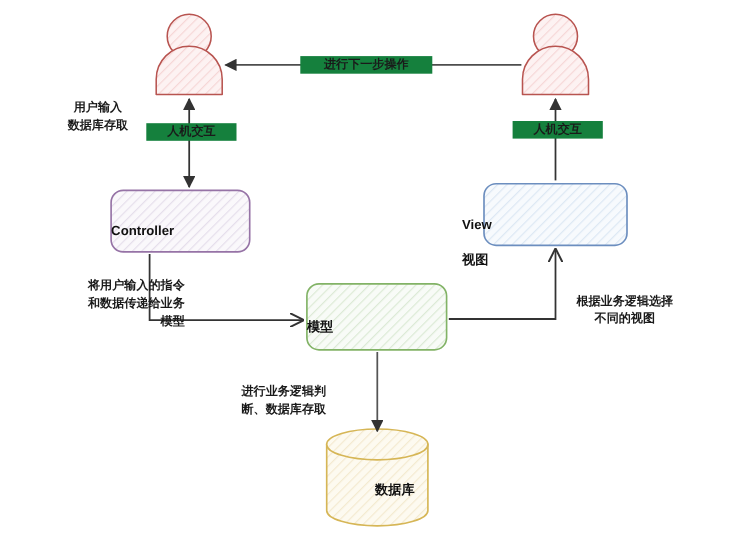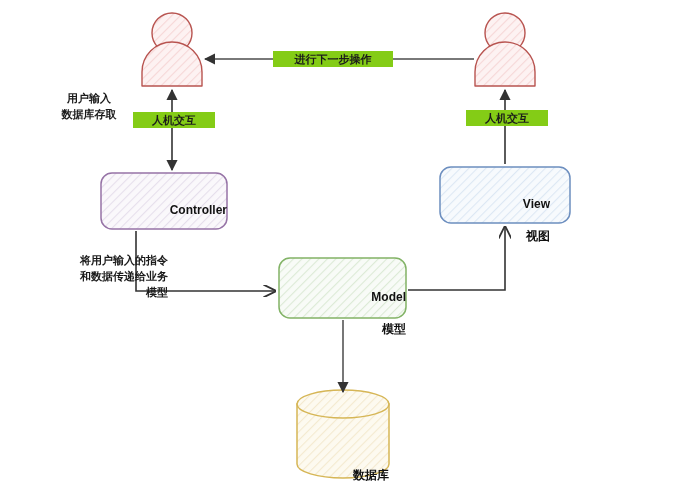--- a/index.html
+++ b/index.html
@@ -30,31 +30,31 @@
     font-size: 11px;
     font-weight: bold;
     color: #1a1a1a;
     text-align: center;
     line-height: 16px;
     white-space: pre-line;
     letter-spacing: 0px;
   }
   .node-label {
     position: absolute;
-    text-align: right;
+    text-align: left;
     font-family: "Liberation Sans", "DejaVu Sans", sans-serif;
     font-size: 12px;
     font-weight: bold;
     color: #111111;
     line-height: 16px;
     white-space: pre-line;
     pointer-events: none;
   }
   .edge-label {
-    background: #84cc16;
+    background: #15803d;
     padding: 0 2px;
   }
 </style>
 </head>
 <body>
 
 <div id="canvas">
 
   <svg id="diagram-svg" viewBox="0 0 681 500">
     <defs>
@@ -127,37 +127,40 @@
   <div class="node-label" style="left:101px; top:186px; width:126px;">
     <div>Controller</div>
   </div>
 
   <div class="node-label" style="left:420px; top:180px; width:130px;">
     <div>View</div>
     <div>视图</div>
   </div>
 
   <div class="node-label" style="left:279px; top:273px; width:127px;">
-    <div>Model</div>
     <div>模型</div>
   </div>
 
-  <div class="node-label" style="left:297px; top:451px; width:92px;">
+  <div class="node-label" style="left:297px; top:421px; width:92px;padding-left:44px;">
     <div>数据库</div>
   </div>
 
   <div class="lbl edge-label" style="left:273px; top:51px; width:116px;">进行下一步操作</div>
 
   <div class="lbl edge-label" style="left:133px; top:112px; width:78px;">人机交互</div>
 
   <div class="lbl edge-label" style="left:466px; top:110px; width:78px;">人机交互</div>
 
   <div class="lbl" style="left:16px; top:252px; width:152px;text-align:right;">将用户输入的指令
 和数据传递给业务
 模型</div>
 
+  <div class="lbl" style="left:506px; top:266px; width:124px;">根据业务逻辑选择
+不同的视图</div>
 
+  <div class="lbl" style="left:197px; top:348px; width:122px;">进行业务逻辑判
+断、数据库存取</div>
 
   <div class="lbl" style="left:28px; top:90px; width:122px;">用户输入
 数据库存取</div>
 
 
 </div>
 
 </body></html>

